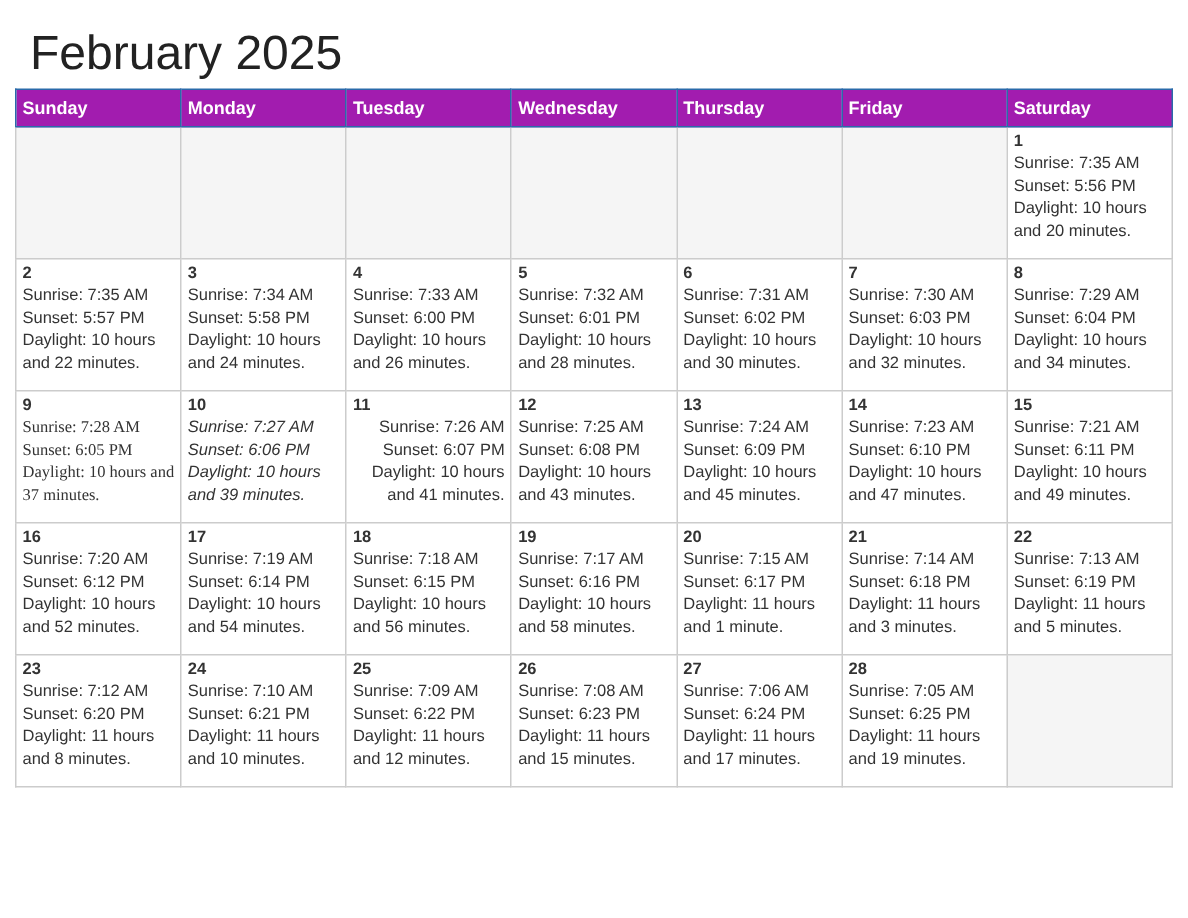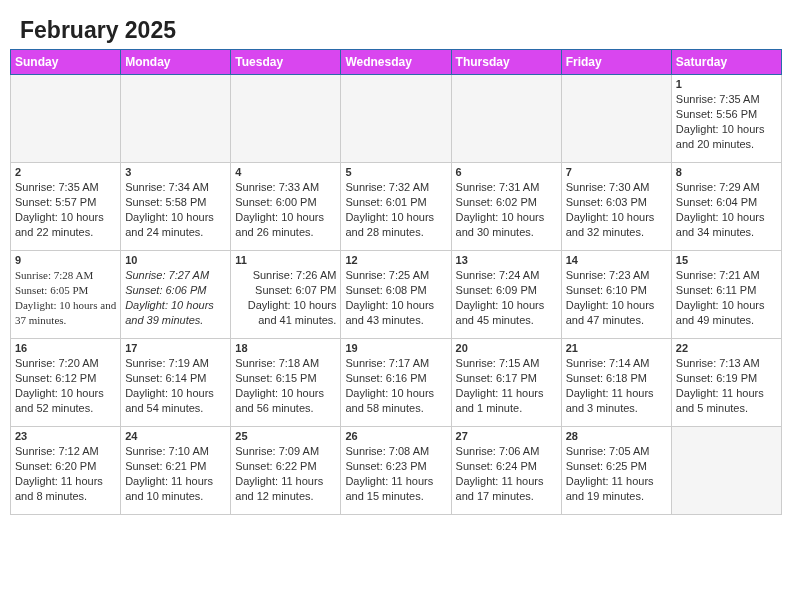--- a/index.html
+++ b/index.html
@@ -37,36 +37,36 @@
     }
     .logo-icon {
       width: 18px;
       height: 18px;
       margin-left: 2px;
     }
     .title-block {
       text-align: right;
     }
     .month-title {
-      font-size: 23px;
-      font-weight: bold;
+      font-size: 32px;
+      font-weight: normal;
       color: #222;
       line-height: 1.1;
     }
     .location {
       font-size: 14px;
       color: #444;
     }
     .calendar {
       width: 100%;
       border-collapse: collapse;
       border: 1px solid #ccc;
     }
     .calendar th {
-      background: #d946ef;
+      background: #a21caf;
       color: #fff;
       font-size: 12px;
       font-weight: bold;
       padding: 5px 4px;
       text-align: left;
       border: 1px solid #2a6aaa;
     }
     .calendar td {
       vertical-align: top;
       border: 1px solid #ccc;

